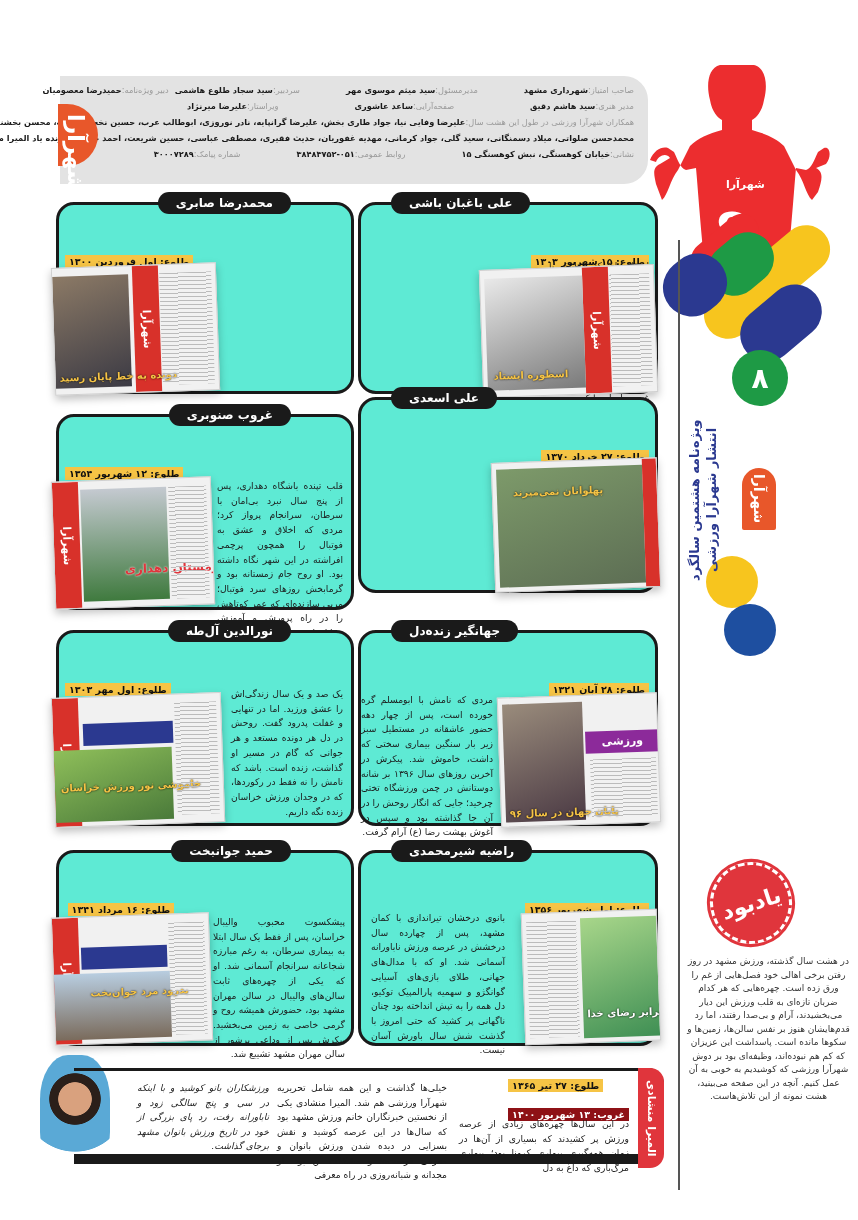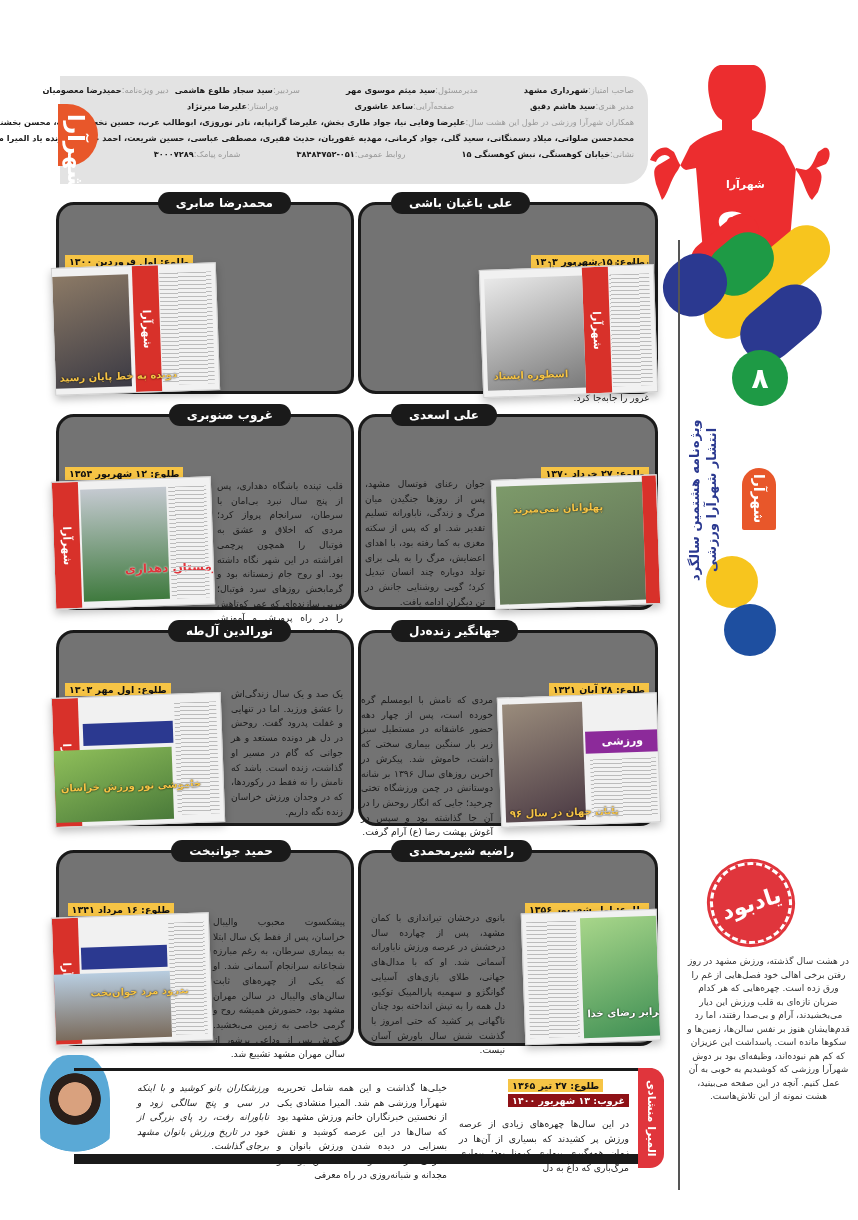--- a/index.html
+++ b/index.html
@@ -23,21 +23,21 @@
 
     
     .pill { position: absolute; border-radius: 999px; }
     .vline { position: absolute; left: 678px; top: 240px; width: 2px; height: 950px; background: #555; }
 
     .anniv-badge { position: absolute; left: 732px; top: 350px; width: 56px; height: 56px; border-radius: 50%; background: #1e9a45; color: #fff; font-size: 28px; font-weight: bold; display: flex; align-items: center; justify-content: center; }
     .anniv-text { position: absolute; left: 686px; top: 385px; width: 70px; height: 230px; writing-mode: vertical-rl; transform: rotate(180deg); color: #2b3990; font-weight: bold; font-size: 13px; line-height: 17px; text-align: center; }
     .side-logo { position: absolute; left: 742px; top: 468px; width: 34px; height: 62px; background: #e8572a; border-radius: 34px 34px 4px 4px; display: flex; align-items: center; justify-content: center; color: #fff; font-weight: bold; font-size: 14px; writing-mode: vertical-rl; }
 
     
-    .card { position: absolute; border: 3px solid #1a1a1a; border-radius: 18px; background: #737373; }
+    .card { position: absolute; border: 3px solid #1a1a1a; border-radius: 18px; background: #5eead4; }
     .card .title { position: absolute; top: -13px; height: 22px; padding: 0 18px; background: #1a1a1a; color: #fff; border-radius: 12px; font-size: 12px; font-weight: bold; line-height: 22px; white-space: nowrap; }
     .card .dates { position: absolute; top: 18px; display: flex; flex-direction: column; gap: 2px; margin-top: 32px; }
     .card .born { background: #f6c445; color: #111; font-size: 9.5px; font-weight: bold; padding: 1px 4px; white-space: nowrap; }
     .card .died { background: #8e1116; color: #fff; font-size: 9.5px; font-weight: bold; padding: 1px 4px; white-space: nowrap; }
     .card .body { position: absolute; font-size: 9.2px; line-height: 14.7px; text-align: justify; color: #1a1a1a; }
     .card .paper { position: absolute; background: #f1f1f1; border: 1px solid #d0d0d0; box-shadow: 0 4px 8px rgba(0,0,0,0.25); transform: rotate(-2deg); overflow: hidden; }
     .paper .masthead-strip { position: absolute; top: 0; bottom: 0; width: 26px; background: #d8312a; color: #fff; font-size: 11px; font-weight: bold; writing-mode: vertical-rl; display: flex; align-items: center; justify-content: center; }
     .paper .photo { position: absolute; background: linear-gradient(160deg, #7f9a6c, #4c5d4a); }
     .paper .headline { position: absolute; font-size: 10px; font-weight: bold; color: #f6c445; text-shadow: 0 0 2px #000; white-space: nowrap; }
     .paper .col { position: absolute; background: repeating-linear-gradient(#bbb 0 1px, transparent 1px 4px); }
@@ -50,21 +50,21 @@
     .card.right .dates { right: 6px; align-items: flex-start; }
     .card.left .dates { left: 6px; align-items: flex-start; }
 
     
     .yadbood-stamp { position: absolute; left: 710px; top: 862px; width: 82px; height: 82px; border-radius: 50%; background: #e0353c; border: 3px dashed #fff; outline: 3px solid #e0353c; color: #fff; font-weight: bold; font-size: 22px; display: flex; align-items: center; justify-content: center; transform: rotate(-18deg); }
     .yadbood-text { position: absolute; left: 686px; top: 955px; width: 165px; font-size: 9px; line-height: 13.5px; text-align: center; color: #333; }
 
     
     .bottom-card { position: absolute; left: 74px; top: 1068px; width: 590px; height: 96px; border-top: 3px solid #1a1a1a; border-bottom: 10px solid #1a1a1a; border-right: 3px solid #1a1a1a; border-radius: 0 16px 16px 0; }
     .bottom-card .title-vertical { position: absolute; right: -3px; top: -3px; width: 26px; height: 100px; background: #e0353c; color: #fff; font-weight: bold; font-size: 11px; writing-mode: vertical-rl; display: flex; align-items: center; justify-content: center; border-radius: 0 14px 14px 0; }
-    .bottom-card .dates { position: absolute; right: 32px; top: 8px; display: flex; flex-direction: column; gap: 2px; align-items: flex-end; }
+    .bottom-card .dates { position: absolute; right: 32px; top: 8px; display: flex; flex-direction: column; gap: 16px; align-items: flex-end; }
     .bottom-card .born { background: #f6c445; color: #111; font-size: 9.5px; font-weight: bold; padding: 1px 4px; }
     .bottom-card .died { background: #8e1116; color: #fff; font-size: 9.5px; font-weight: bold; padding: 1px 4px; }
     .bottom-card .txt { position: absolute; font-size: 9.2px; line-height: 14.5px; text-align: justify; }
     .portrait { position: absolute; left: 40px; top: 1055px; width: 70px; height: 110px; border-radius: 40% 40% 30% 30%; background: radial-gradient(circle at 50% 40%, #d9a17e 0 22%, #2b1f1a 23% 34%, #5aa9d6 35% 70%, transparent 71%); }
   </style>
 </head>
 <body>
 
 <div class="masthead">
   <div class="row">
@@ -142,27 +142,26 @@
     <span class="died">غروب: ۱۲ شهریور ۱۴۰۰</span>
   </div>
   <div class="paper" style="left:-6px;top:60px;width:165px;height:128px;">
     <div class="photo" style="left:0;top:8px;width:76px;height:112px;background:linear-gradient(160deg,#8c7a66,#3b3a44);"></div>
     <div class="masthead-strip" style="left:80px;">شهرآرا</div>
     <div class="headline" style="left:4px;top:104px;">دونده به خط پایان رسید</div>
     <div class="col" style="right:4px;top:8px;width:52px;height:112px;"></div>
   </div>
 </div>
 
-<div class="card right" style="top:414px;height:196px;">
+<div class="card right" style="top:397px;height:196px;">
   <div class="title">علی اسعدی</div>
   <div class="dates">
     <span class="born">طلوع: ۲۷ خرداد ۱۳۷۰</span>
     <span class="died">غروب: ۲۲ خرداد ۱۴۰۳</span>
   </div>
-  <div class="body" style="right:170px;top:60px;width:120px;">جوان رعنای فوتسال مشهد، پس از روزها جنگیدن میان مرگ و زندگی، ناباورانه تسلیم تقدیر شد. او که پس از سکته مغزی به کما رفته بود، با اهدای اعضایش، مرگ را به پلی برای تولد دوباره چند انسان تبدیل کرد؛ گویی روشنایی جانش در تن دیگران ادامه یافت.</div>
   <div class="paper" style="left:132px;top:60px;width:166px;height:130px;">
     <div class="photo" style="left:4px;top:6px;width:146px;height:118px;background:linear-gradient(160deg,#7d9a6a,#5d6e54);"></div>
     <div class="headline" style="left:20px;top:24px;">پهلوانان نمی‌میرند</div>
     <div class="masthead-strip" style="right:0;width:14px;"></div>
   </div>
 </div>
 
 <div class="card left" style="top:414px;height:196px;">
   <div class="title">غروب صنوبری</div>
   <div class="dates">

